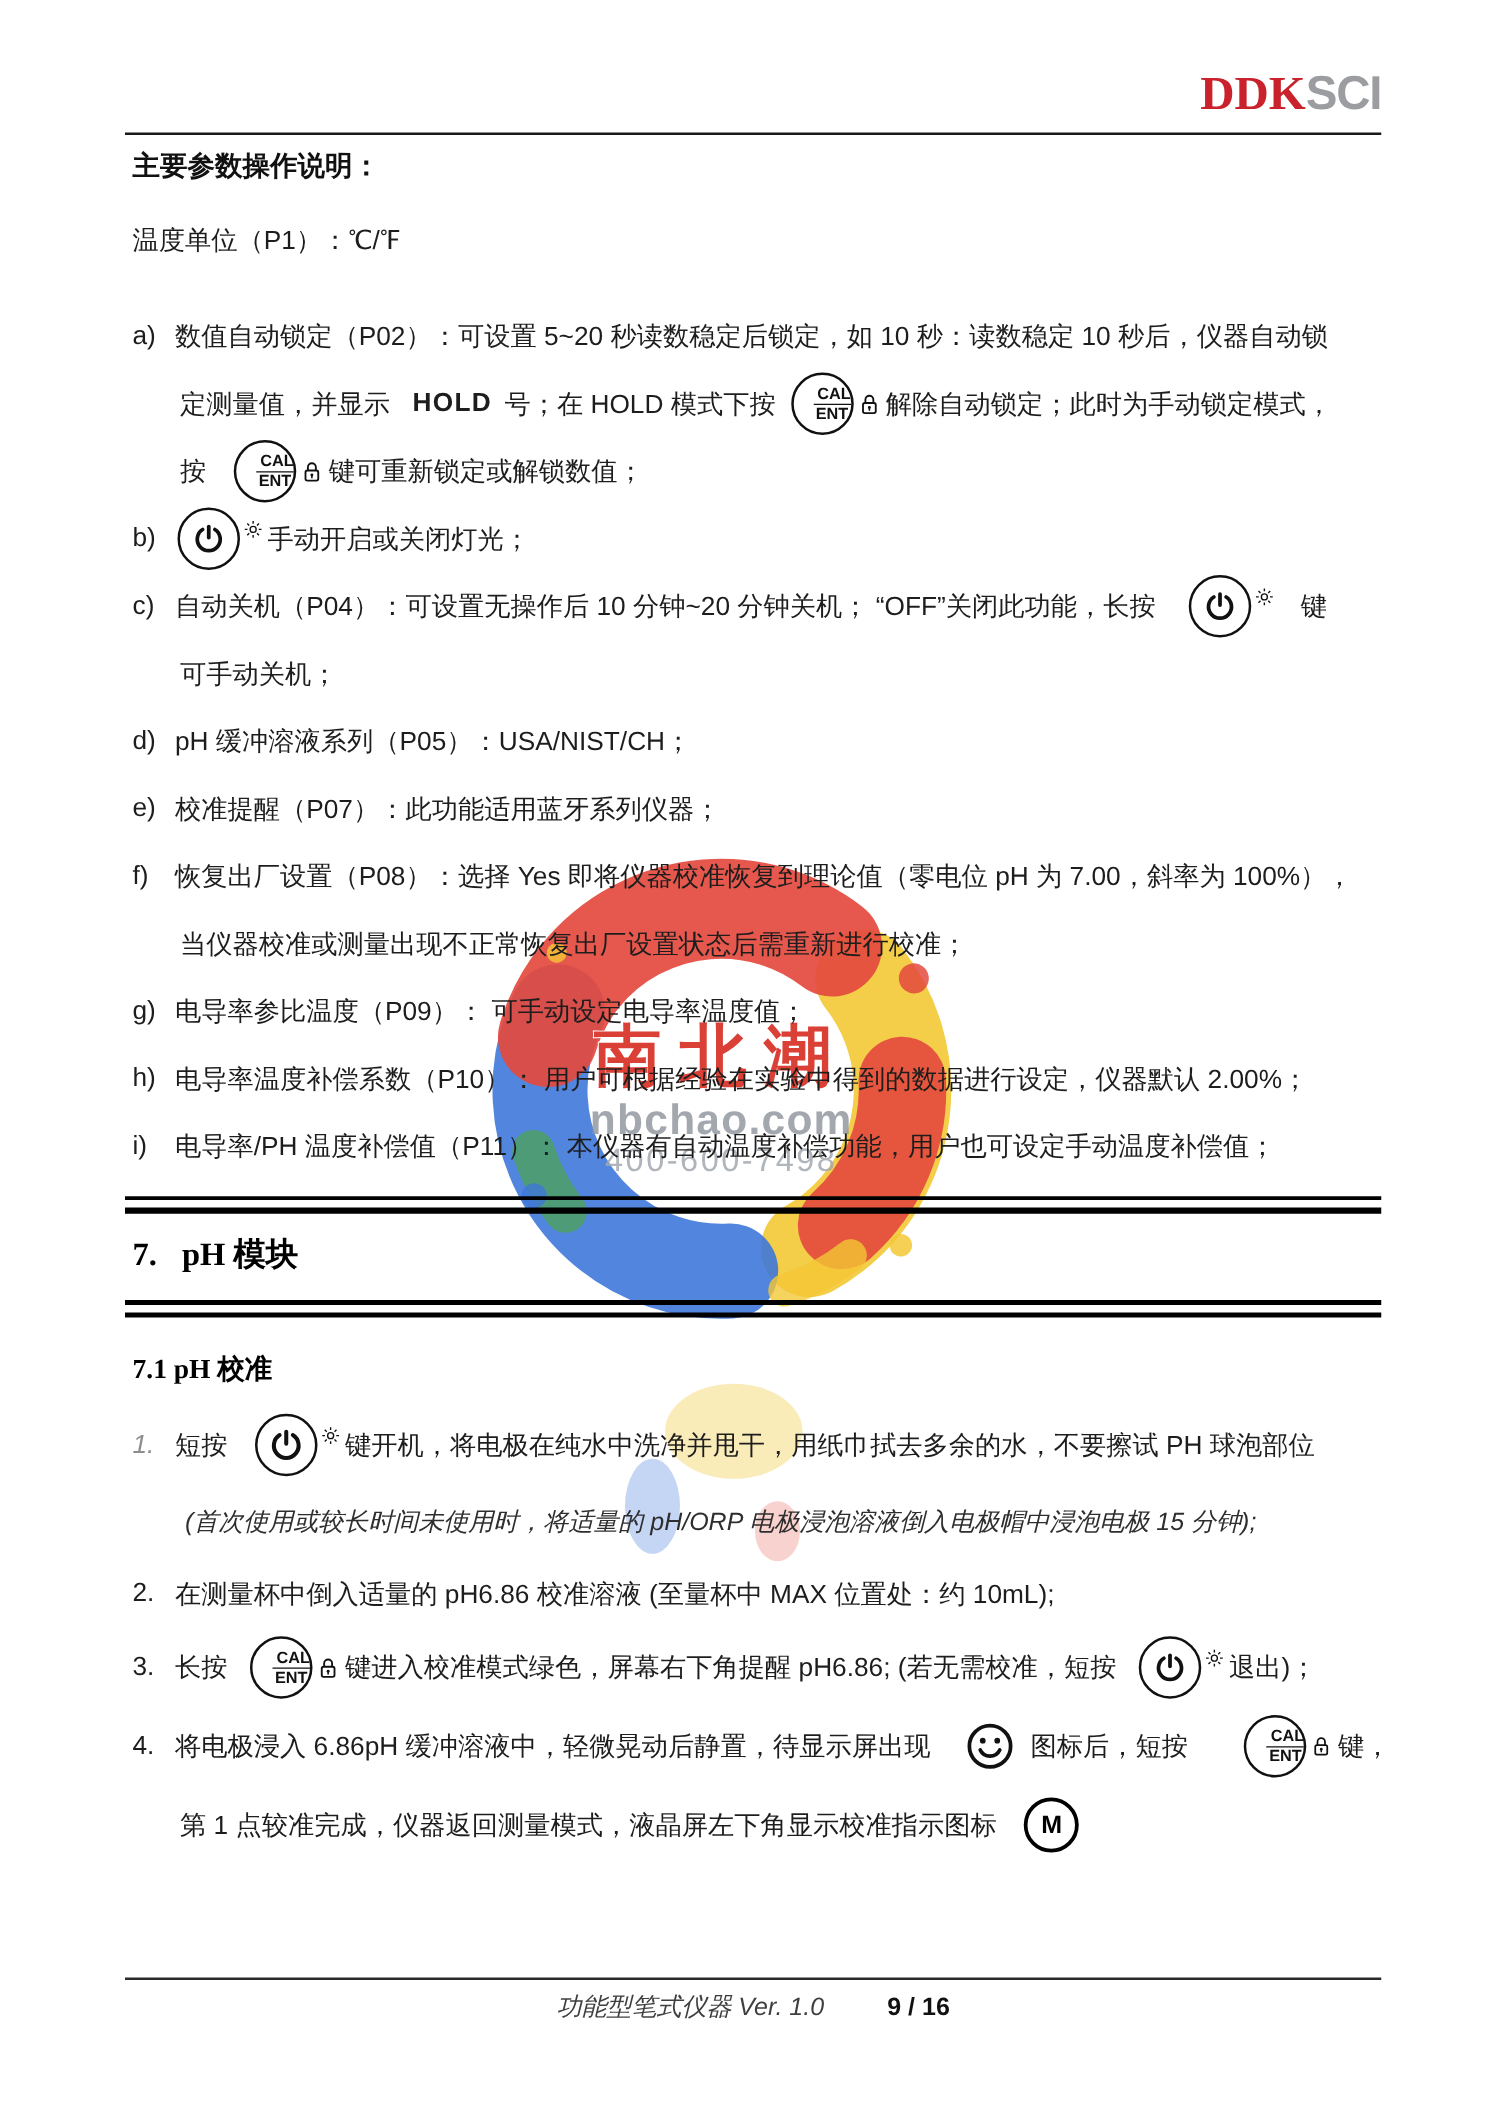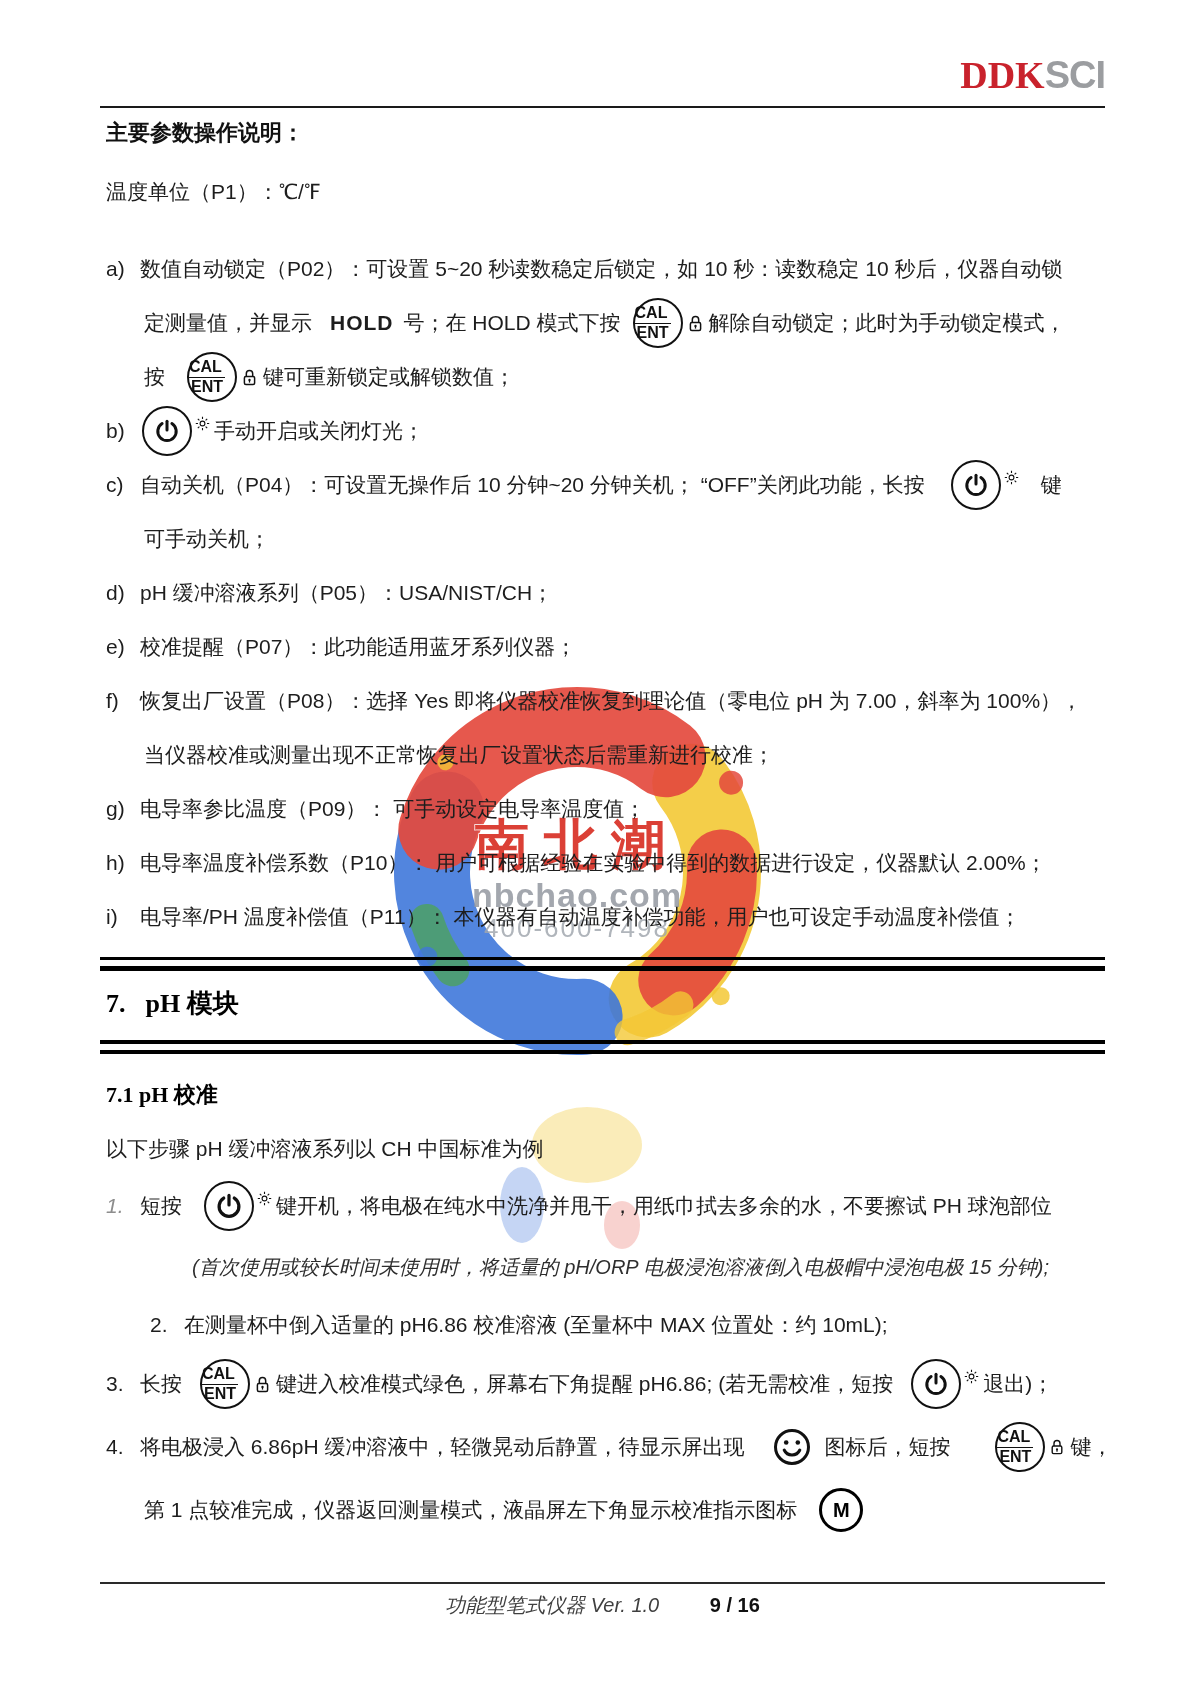--- a/index.html
+++ b/index.html
@@ -24,28 +24,28 @@
   
   .rule2x{left:100px;width:1005px;height:6px;border-top:3px solid #000;border-bottom:5px solid #000;}
   .r1{top:957px;}
   .r2{top:1040px;border-top:4px solid #000;border-bottom:4px solid #000;}
   .sec7{top:986px;left:106px;font-size:26px;font-weight:bold;font-family:"Liberation Serif",serif;color:#000;}
   .sec7 .gap{display:inline-block;width:20px;}
   .sec71{top:1080px;left:106px;font-size:22px;font-weight:bold;font-family:"Liberation Serif",serif;color:#000;}
   
   .steps{top:1124px;left:106px;width:1010px;}
   .sline{display:flex;align-items:center;white-space:nowrap;font-size:21px;}
-  .h50{height:50px;}.h58{height:58px;margin-left:44px;}.h60{height:60px;}.h64{height:64px;}.h66{height:66px;}
+  .h50{height:50px;}.h58{height:58px;}.h60{height:60px;}.h64{height:64px;}.h66{height:66px;}
   .snum{width:34px;flex:none;}
   .snum.it{color:#8d8d8d;font-style:italic;}
   .note{font-style:italic;color:#2e2e2e;margin-left:42px;font-size:20px;}
   
-  .key-calent{display:inline-flex;flex-direction:column;align-items:flex-start;justify-content:center;
+  .key-calent{display:inline-flex;flex-direction:column;align-items:flex-end;justify-content:center;
     width:46px;height:46px;border:2px solid #111;border-radius:50%;flex:none;
-    font-size:16px;font-weight:bold;line-height:1.15;color:#111;margin:0 4px;}
+    font-size:13px;font-weight:bold;line-height:1.15;color:#111;margin:0 4px;}
   .key-calent .kc-bot{border-top:1.5px solid #111;padding:0 2px;}
   .key-power{display:inline-flex;align-items:center;justify-content:center;width:46px;height:46px;
     border:2.5px solid #111;border-radius:50%;flex:none;margin:0 2px;}
   .icon{display:inline-flex;align-items:center;flex:none;}
   .lockic{margin:0 6px 0 1px;}
   .bulbic{margin:0 4px 0 1px;position:relative;top:-8px;}
   .smiley{margin:0 12px 0 28px;}
   .key-m{display:inline-flex;align-items:center;justify-content:center;width:38px;height:38px;
     border:3px solid #000;border-radius:50%;font-weight:bold;font-size:20px;color:#000;flex:none;margin-left:22px;}
   .ml18{margin-left:18px;} .ml22{margin-left:22px;} .ml45{margin-left:45px;} .mr8{margin-right:8px;}
@@ -213,23 +213,20 @@
   <div class="abs rule2x r1"></div>
   <div class="abs sec7">
     <span>7.</span><span class="gap"></span><span>pH 模块</span>
   </div>
   <div class="abs rule2x r2"></div>
 
   <div class="abs sec71">7.1 pH 校准</div>
 
   <div class="abs steps">
 
-    <div class="sline h50">
-      <span>以下步骤 pH 缓冲溶液系列以 CH 中国标准为例</span>
-    </div>
 
     <div class="sline h64">
       <span class="snum it">1.</span>
       <span>短按</span>
       <span class="key-power ml22">
         <svg width="28" height="28" viewBox="0 0 26 26">
             <path d="M13 3.2 v8.8" stroke="#111" stroke-width="3" stroke-linecap="round" fill="none"></path>
             <path d="M8.1 5.6 a9.2 9.2 0 1 0 9.8 0" stroke="#111" stroke-width="3" fill="none" stroke-linecap="round"></path>
           </svg>
       </span>

